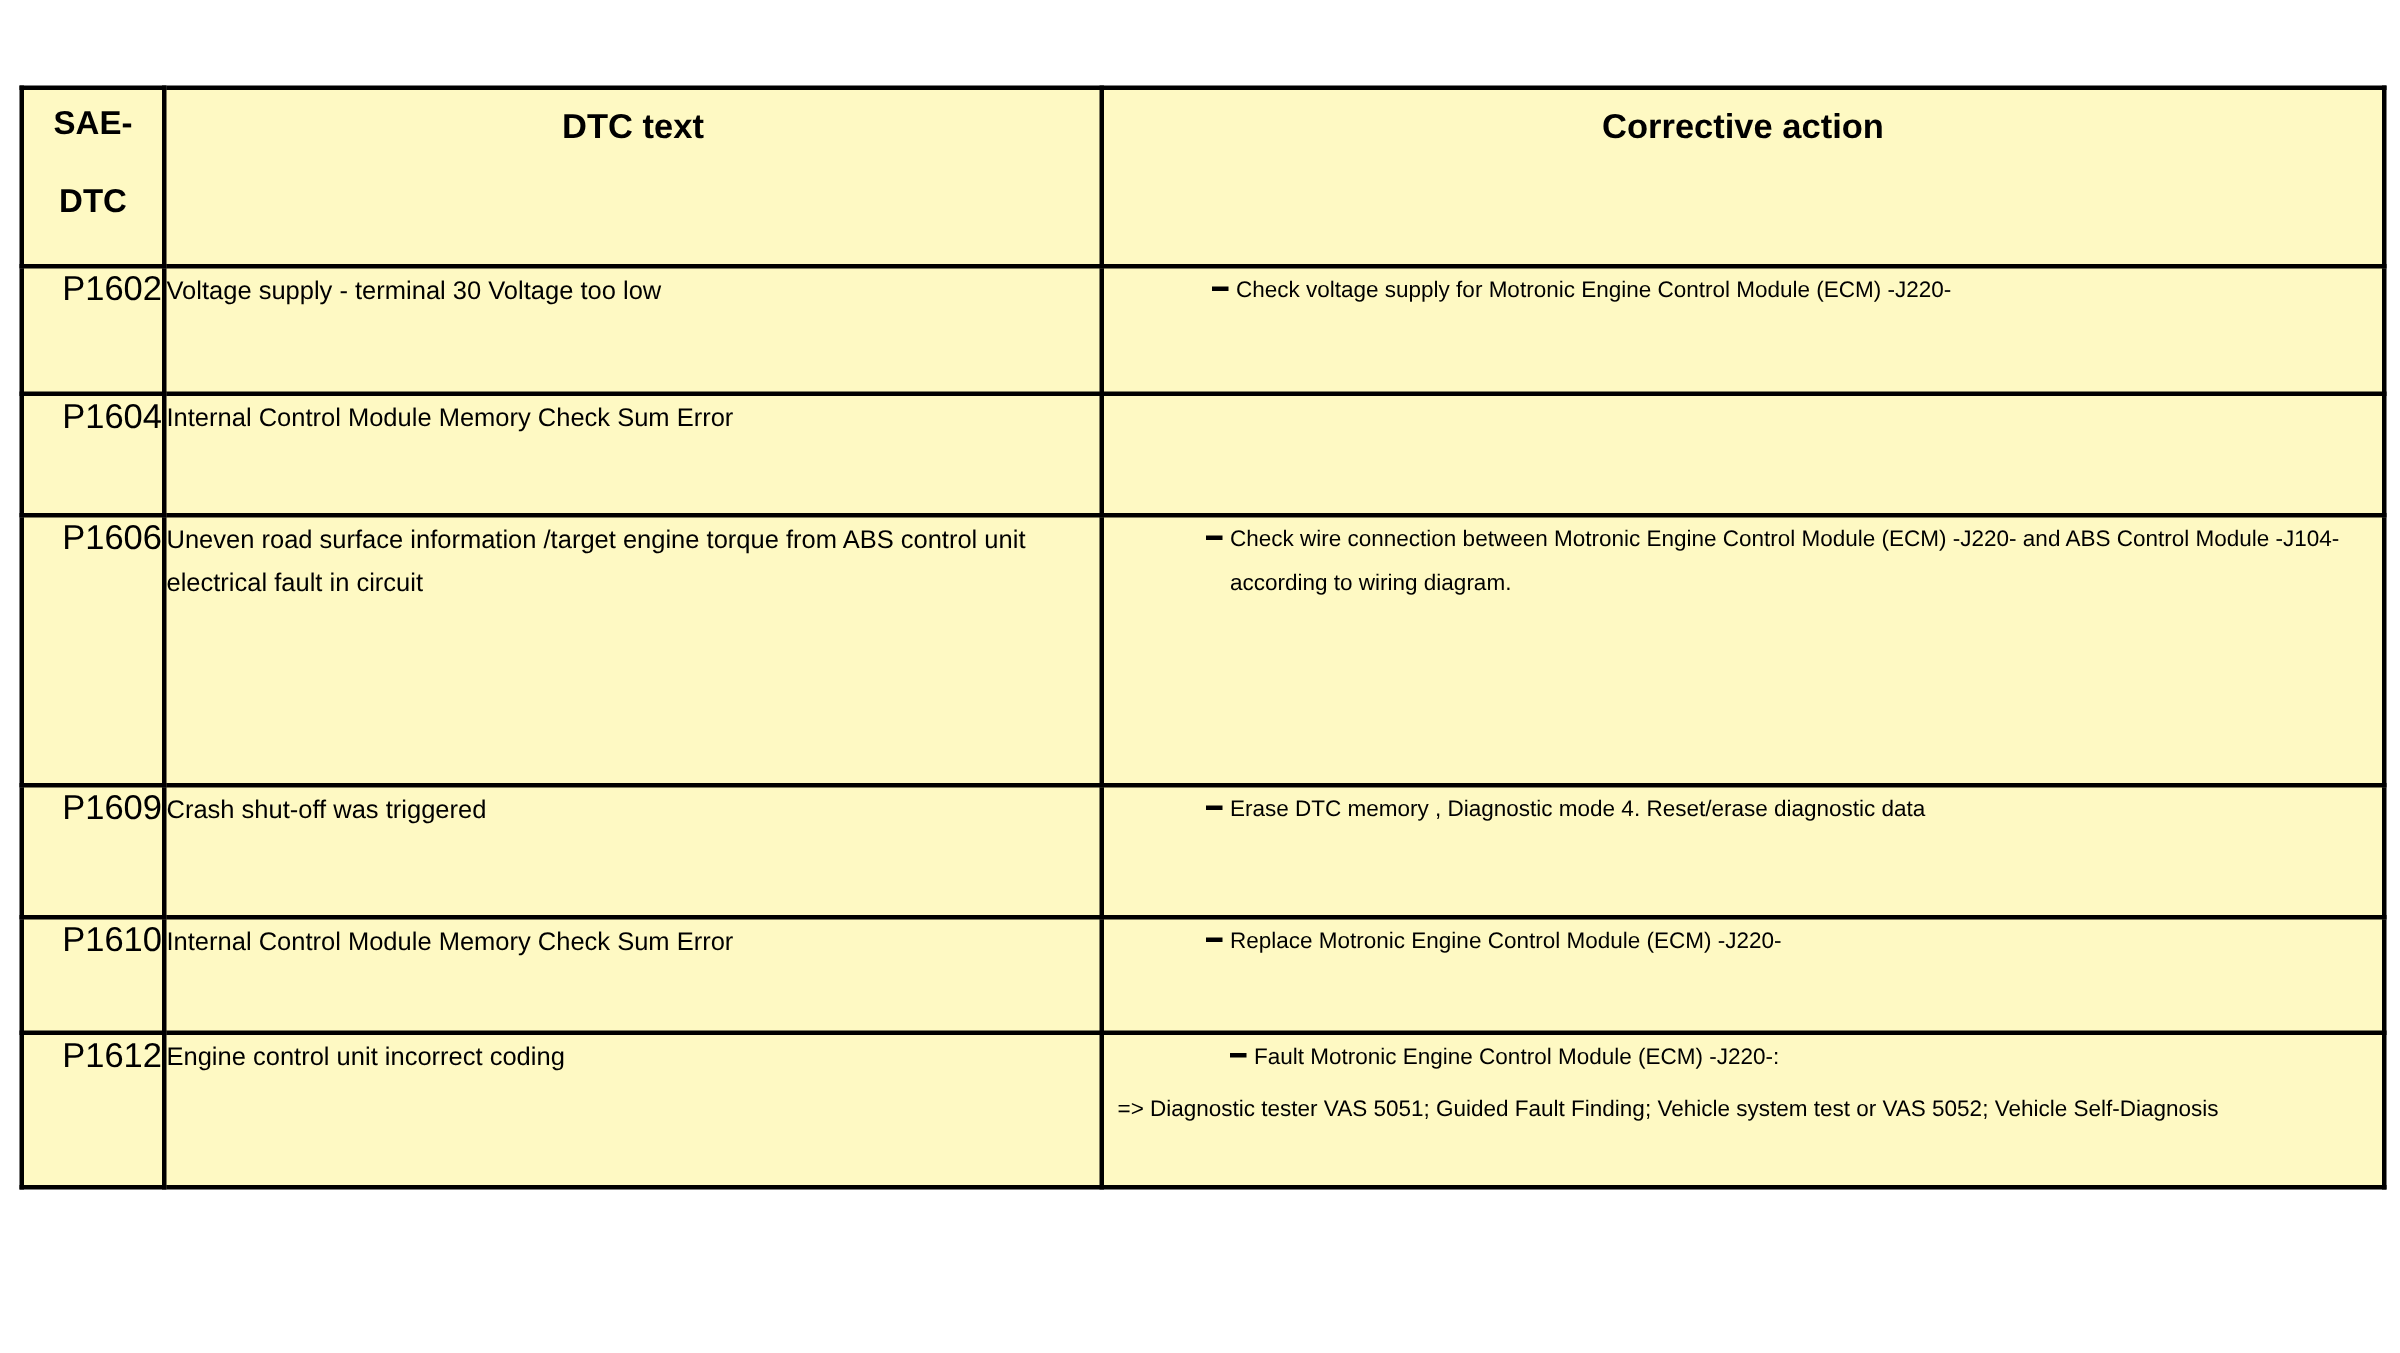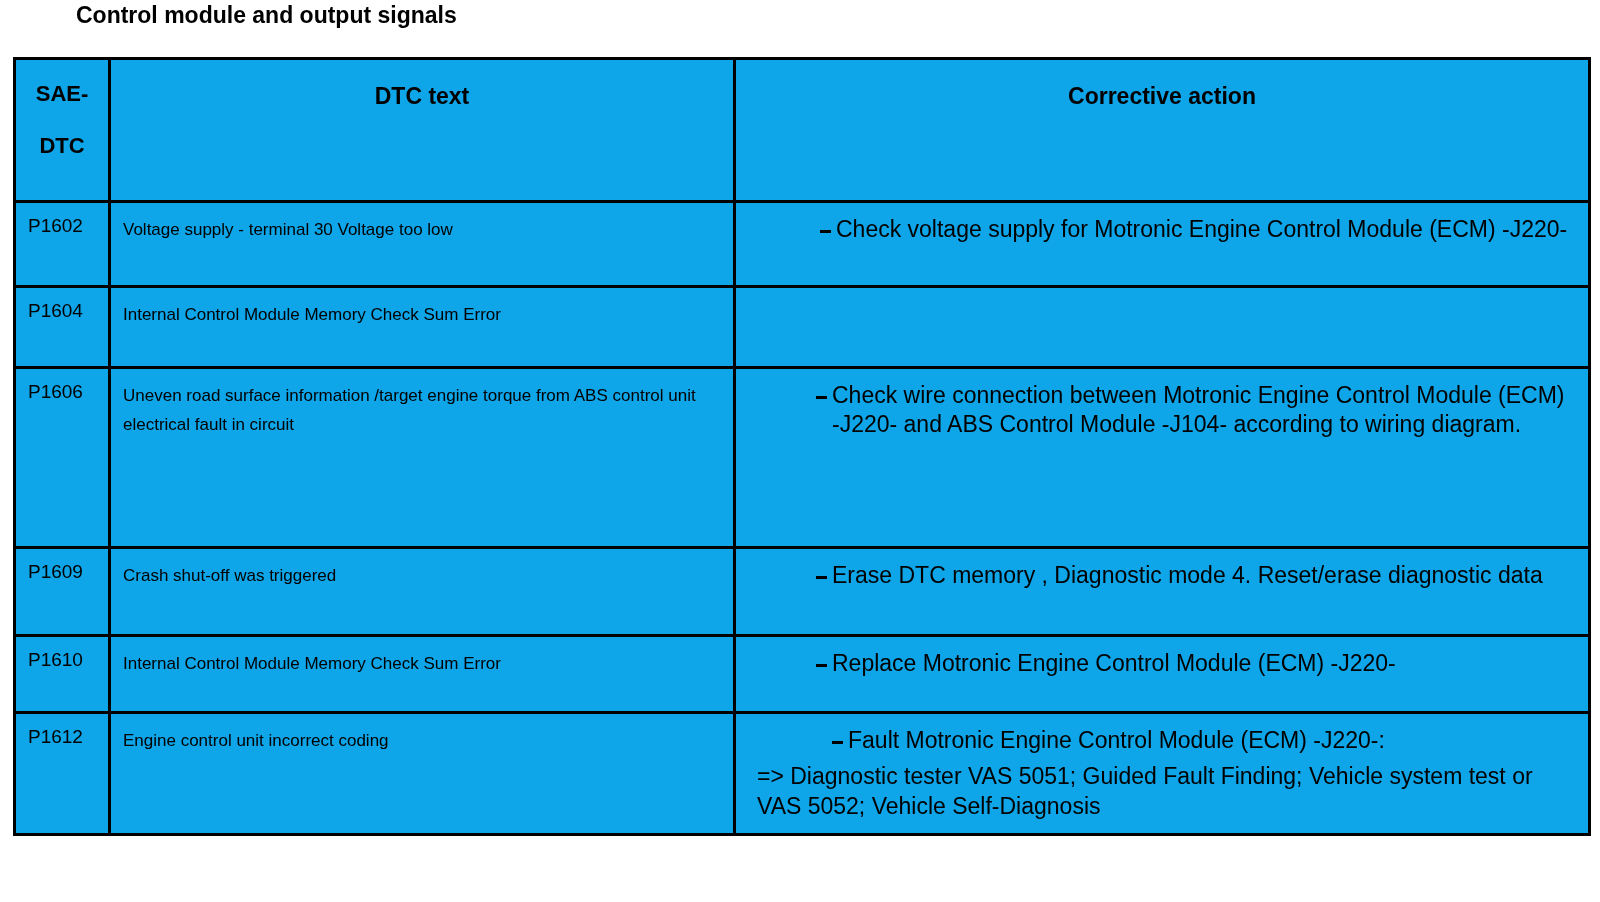--- a/index.html
+++ b/index.html
@@ -33,22 +33,22 @@
     position: absolute;
     left: 13px;
     top: 57px;
     width: 1575px;
     border-collapse: collapse;
     table-layout: fixed;
   }
   .dtc-table td, .dtc-table th {
     border: 3px solid #000000;
     vertical-align: top;
-    padding: 12px;
-    background: #0ea5e9;
+    padding: 0;
+    background: #fef9c3;
   }
   col.c-code { width: 95px; }
   col.c-text { width: 625px; }
   col.c-action { width: 855px; }
 
   
   .hdr-code {
     height: 116px;
     text-align: center;
     vertical-align: top;
@@ -67,32 +67,32 @@
     vertical-align: top;
     font-size: 23px;
     font-weight: bold;
   }
   .hdr-center .ht {
     padding-top: 11px;
   }
 
   
   .code-cell {
-    text-align: left;
-    font-size: 19px;
+    text-align: right;
+    font-size: 23px;
     padding: 7px 0 0 8px;
     white-space: nowrap;
   }
   .text-cell {
     font-size: 17px;
     line-height: 29px;
     padding: 7px 6px 0 10px;
   }
   .action-cell {
-    font-size: 23px;
+    font-size: 15px;
     line-height: 29px;
     padding: 7px 6px 0 0;
     margin-left: 44px;
   }
 
   .bullet-block {
     position: relative;
     padding-left: 88px;
     text-indent: -16px;
   }
@@ -127,21 +127,20 @@
   .r-1606 { height: 180px; }
   .r-1609 { height: 88px; }
   .r-1610 { height: 77px; }
   .r-1612 { height: 103px; }
 </style>
 </head>
 <body>
 
 <div id="page">
 
-  <div class="page-title">Control module and output signals</div>
 
   <table class="dtc-table">
     <colgroup>
       <col class="c-code">
       <col class="c-text">
       <col class="c-action">
     </colgroup>
     <thead>
       <tr>
         <th class="hdr-code">

